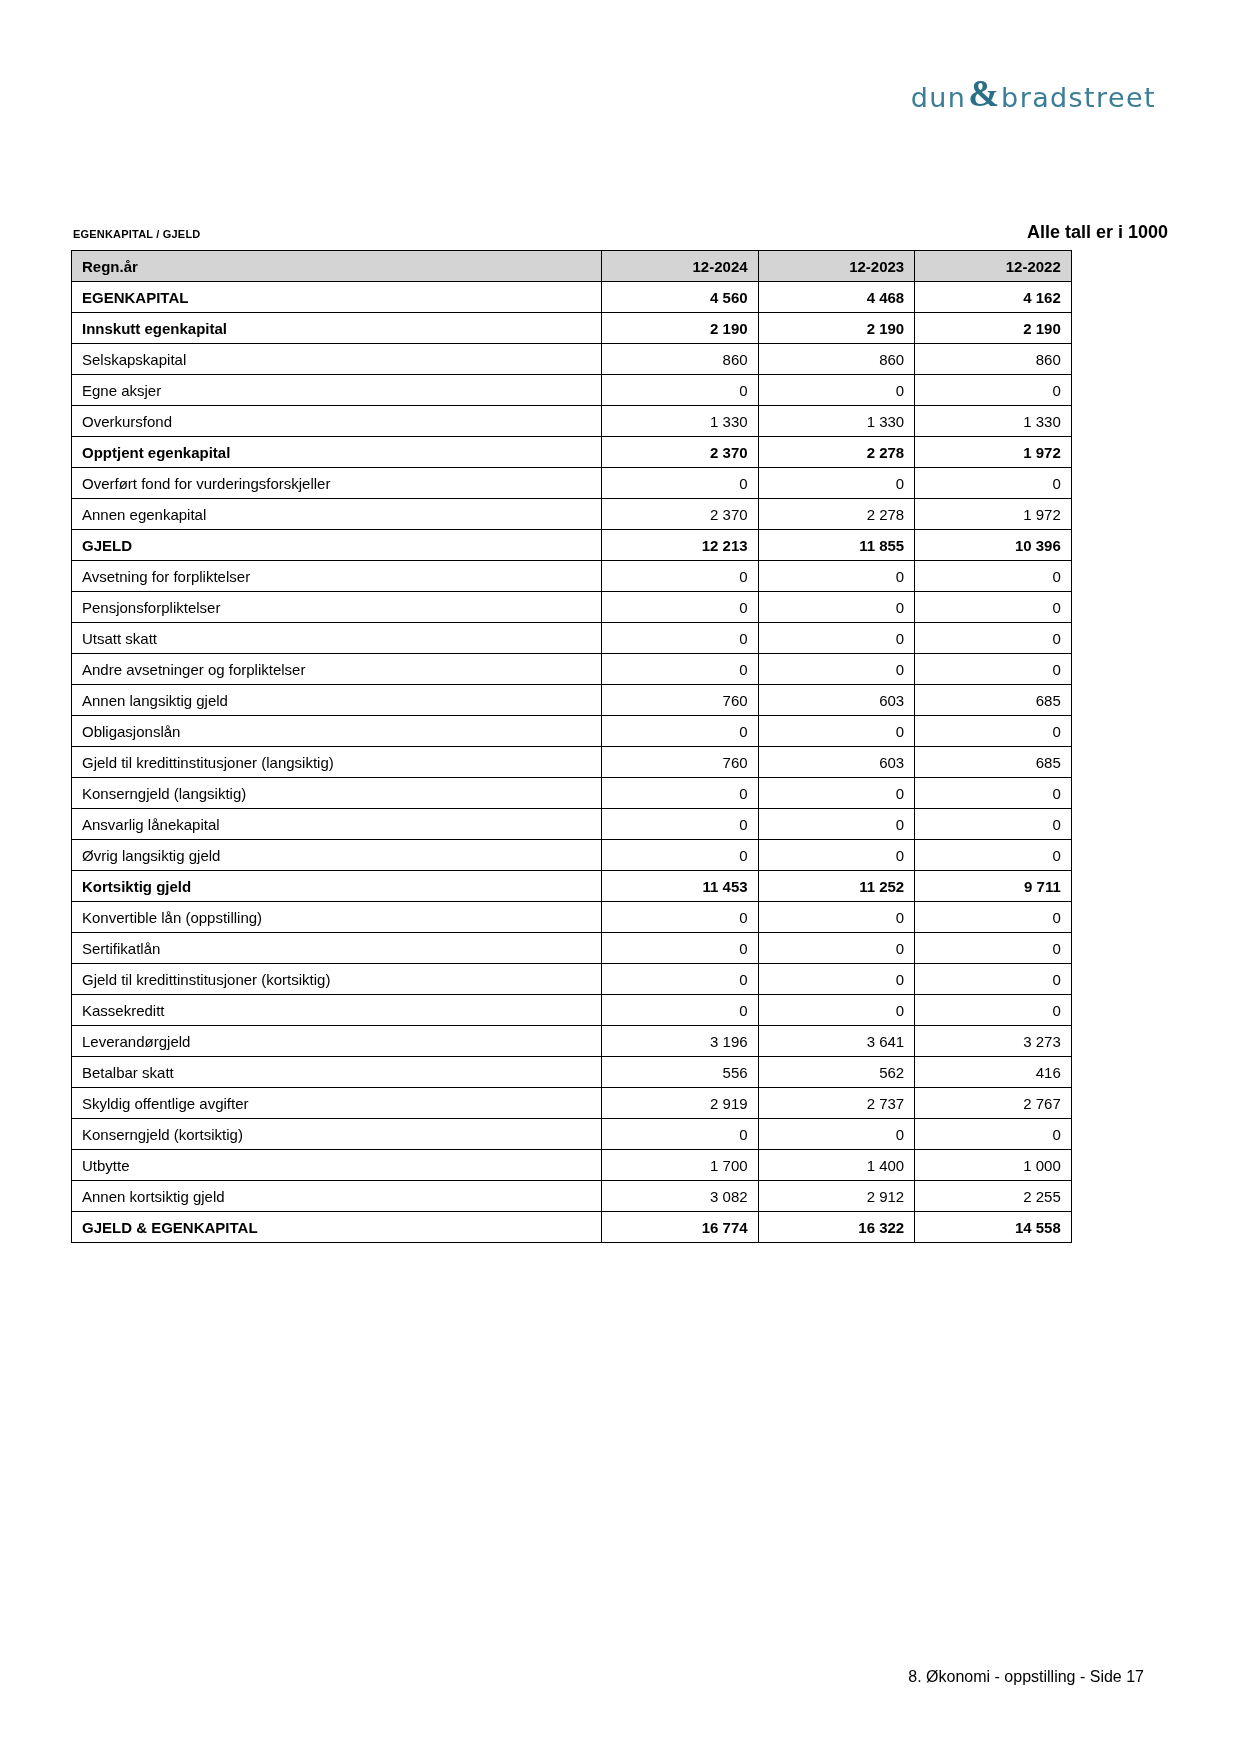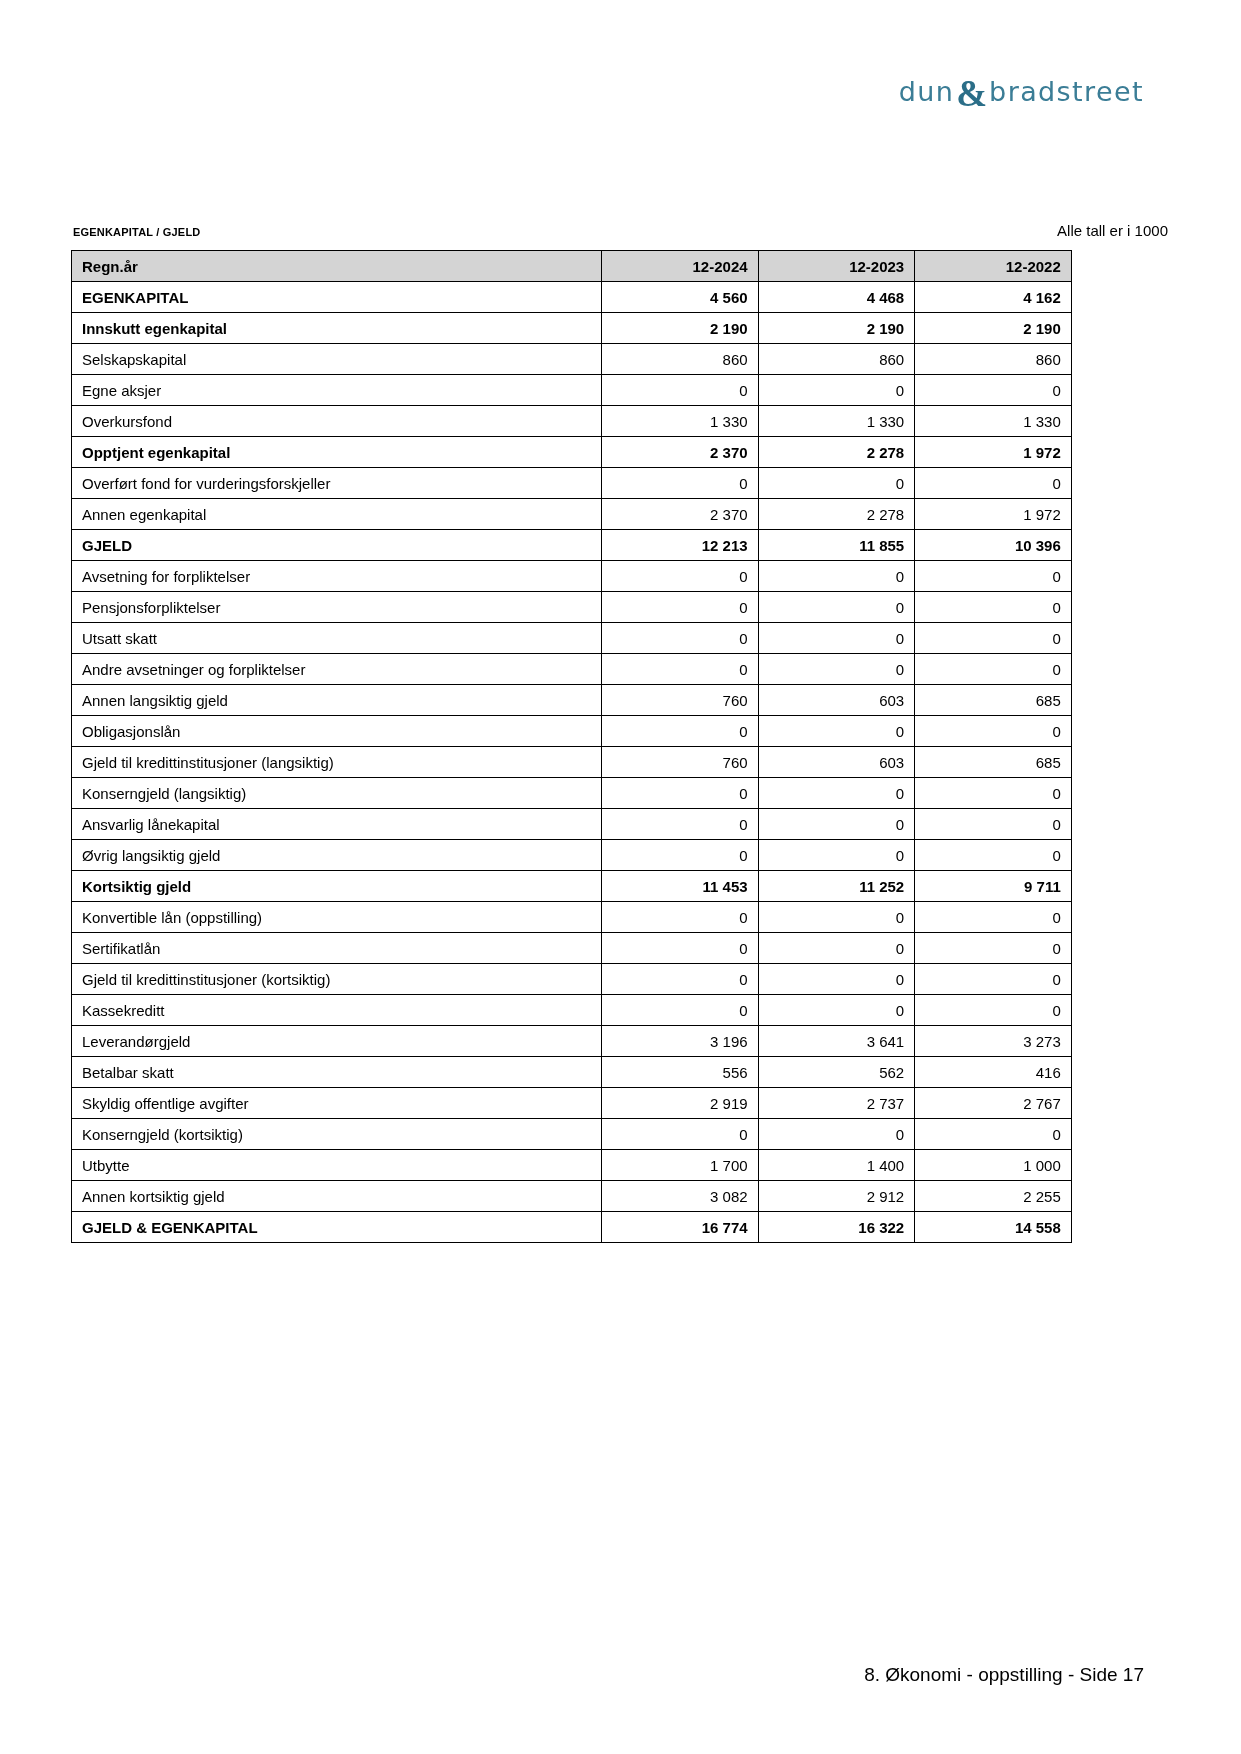--- a/index.html
+++ b/index.html
@@ -19,28 +19,28 @@
     position: relative;
     width: 1241px;
     height: 1754px;
     box-sizing: border-box;
   }
 
   
   .logo {
     position: absolute;
     top: 70px;
-    right: 97px;
+    right: 85px;
     font-family: "DejaVu Sans", sans-serif;
     font-size: 27px;
     letter-spacing: 1.4px;
     color: #3b7d96;
     white-space: nowrap;
     display: flex;
-    align-items: center;
+    align-items: flex-end;
   }
   .logo .word {
     font-weight: 400;
   }
   .logo .amp {
     font-family: "Liberation Serif", serif;
     font-size: 37px;
     font-weight: 700;
     color: #2b6e88;
     margin: 0 2px;
@@ -58,22 +58,22 @@
     display: flex;
     justify-content: space-between;
     align-items: baseline;
   }
   .section-title {
     font-size: 11px;
     font-weight: bold;
     letter-spacing: 0.2px;
   }
   .section-note {
-    font-size: 15px;
-    font-weight: normal;
+    font-size: 18px;
+    font-weight: bold;
   }
 
   
   .table-wrap {
     position: absolute;
     top: 250px;
     left: 71px;
     width: 1000px;
   }
   table.fin {
@@ -107,21 +107,21 @@
   }
   tr.bold td {
     font-weight: bold;
   }
 
   
   .footer {
     position: absolute;
     bottom: 68px;
     right: 97px;
-    font-size: 19px;
+    font-size: 16px;
     white-space: nowrap;
   }
 </style>
 </head>
 <body>
 
 <div class="page">
 
   <div class="logo">
     <span class="word">dun</span>

